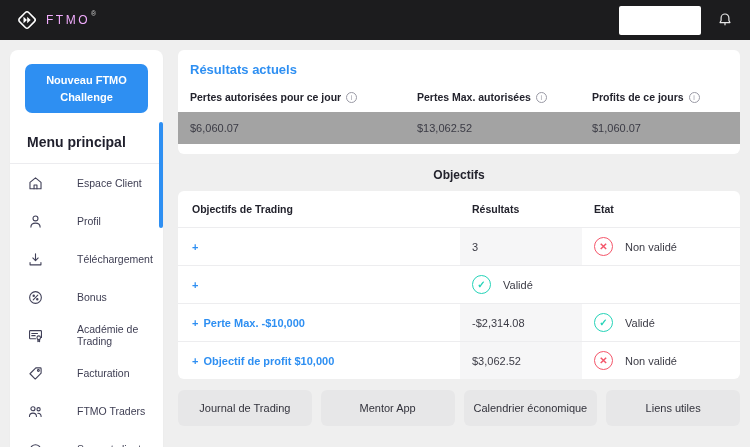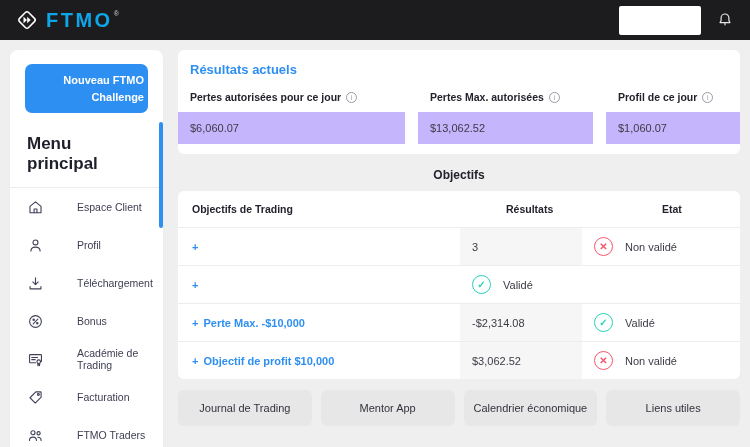--- a/index.html
+++ b/index.html
@@ -4,58 +4,58 @@
 <style>
   * { margin:0; padding:0; box-sizing:border-box; }
   html,body { background:#efefef; }
   body { font-family:"Liberation Sans", sans-serif; }
   .screen { position:relative; width:750px; height:447px; background:#efefef; overflow:hidden; }
 
   
   .topbar { position:absolute; top:0; left:0; width:750px; height:40px; background:#1c1c1e;
             display:flex; align-items:center; padding:0 14px 0 16px; }
   .logo { display:flex; align-items:flex-start; gap:8px; cursor:pointer; }
-  .logo-text { color:#0ea5e9; font-size:20px; font-weight:700; letter-spacing:2.5px; line-height:22px; }
+  .logo-text { color:#f0abfc; font-size:12px; font-weight:400; letter-spacing:2.5px; line-height:22px; }
   .logo-reg { color:#cfcfcf; font-size:7px; margin-left:1px; vertical-align:top; line-height:10px; }
   .topbar-spacer { flex:1; }
   .account-panel { width:82px; height:29px; background:#ffffff; border-radius:2px; margin-right:13px; }
   .bell { width:22px; height:22px; display:flex; align-items:center; justify-content:center; }
 
   
   .sidebar { position:absolute; left:10px; top:50px; width:153px; height:412px; background:#ffffff;
              border-radius:8px; box-shadow:0 1px 2px rgba(0,0,0,0.04); }
   .cta { display:block; width:calc(100% - 30px); margin:14px 15px 0; padding:8px 4px; background:#2e8ff2;
          border:none; border-radius:7px; color:#ffffff; font-family:inherit; font-size:11px; font-weight:600;
-         line-height:1.5; text-align:right; cursor:pointer; }
-  .menu-title { margin:21px 17px 0; font-size:17px; font-weight:700; color:#1f1f2c; }
+         line-height:1.5; text-align:center; cursor:pointer; }
+  .menu-title { margin:21px 17px 0; font-size:14px; font-weight:700; color:#1f1f2c; }
   .menu-divider { margin-top:13px; height:1px; background:#ececef; }
   .menu-item { display:flex; align-items:center; gap:13px; height:38px; padding-left:17px; cursor:pointer; }
   .menu-item svg { flex:0 0 auto; }
   .menu-label { font-size:10.5px; color:#3d3d52;padding-left:20px; }
   .scroll-thumb { position:absolute; right:0px; top:72px; width:4px; height:106px; background:#2e8ff2; border-radius:2px; }
 
   
   .main { position:absolute; left:178px; top:50px; width:562px; }
   .card { background:#ffffff; border-radius:6px; }
 
   .card-results { padding:12px 0 10px; }
   .results-title { margin:0 12px; font-size:13px; font-weight:700; color:#2e8ff2; }
-  .metric-grid { display:grid; grid-template-columns:227px 175px 1fr; column-gap:13px; }
+  .metric-grid { display:grid; grid-template-columns:227px 175px 1fr; column-gap:0; }
   .metric-labels { margin-top:14px; }
   .metric-label { padding-left:12px; font-size:10.5px; font-weight:700; color:#23232d; display:flex; align-items:center; gap:5px; }
   .info { width:11px; height:11px; border:1px solid #9a9aa5; border-radius:50%; color:#9a9aa5;
           display:inline-flex; align-items:center; justify-content:center; font-size:7px; font-weight:400; }
   .metric-values { margin-top:9px; }
-  .metric-value { background:#c4b5fd; padding:10px 12px; font-size:11px; color:#3b3b45; }
+  .metric-value { background:#a3a3a3; padding:10px 12px; font-size:11px; color:#3b3b45; }
 
   .section-title { margin:14px 0 9px; font-size:12px; font-weight:700; color:#23232d;text-align:center; }
 
   .card-table { overflow:hidden; }
   .tgrid { display:grid; grid-template-columns:282px 122px 1fr; }
-  .thead { padding:12px 0 12px;gap:34px; }
+  .thead { padding:12px 0 12px; }
   .th { font-size:10.5px; font-weight:700; color:#23232d; }
   .th-obj { padding-left:14px; }
   .th-res, .th-state { padding-left:12px; }
   .trow { border-top:1px solid #ededef; height:38px; }
   .cell-obj { display:flex; align-items:center; gap:5px; padding-left:14px; color:#2e8ff2;
               font-size:11px; font-weight:600; cursor:pointer; }
   .plus { font-weight:700; }
   .cell-res { background:#f6f6f7; display:flex; align-items:center; padding-left:12px; font-size:11px; color:#3b3b45; }
   .cell-state { display:flex; align-items:center; gap:12px; padding-left:12px; font-size:11px; color:#3b3b45; }
   .status-circle { width:19px; height:19px; border-radius:50%; border:1.6px solid; display:inline-flex;
@@ -182,21 +182,21 @@
       <div class="metric-grid metric-labels">
         <div class="metric-label">
           <span>Pertes autorisées pour ce jour</span>
           <span class="info">i</span>
         </div>
         <div class="metric-label">
           <span>Pertes Max. autorisées</span>
           <span class="info">i</span>
         </div>
         <div class="metric-label">
-          <span>Profil de ce jour</span>
+          <span>Profits de ce jours</span>
           <span class="info">i</span>
         </div>
       </div>
 
       <div class="metric-grid metric-values">
         <div class="metric-value">$6,060.07</div>
         <div class="metric-value">$13,062.52</div>
         <div class="metric-value">$1,060.07</div>
       </div>
     </section>

